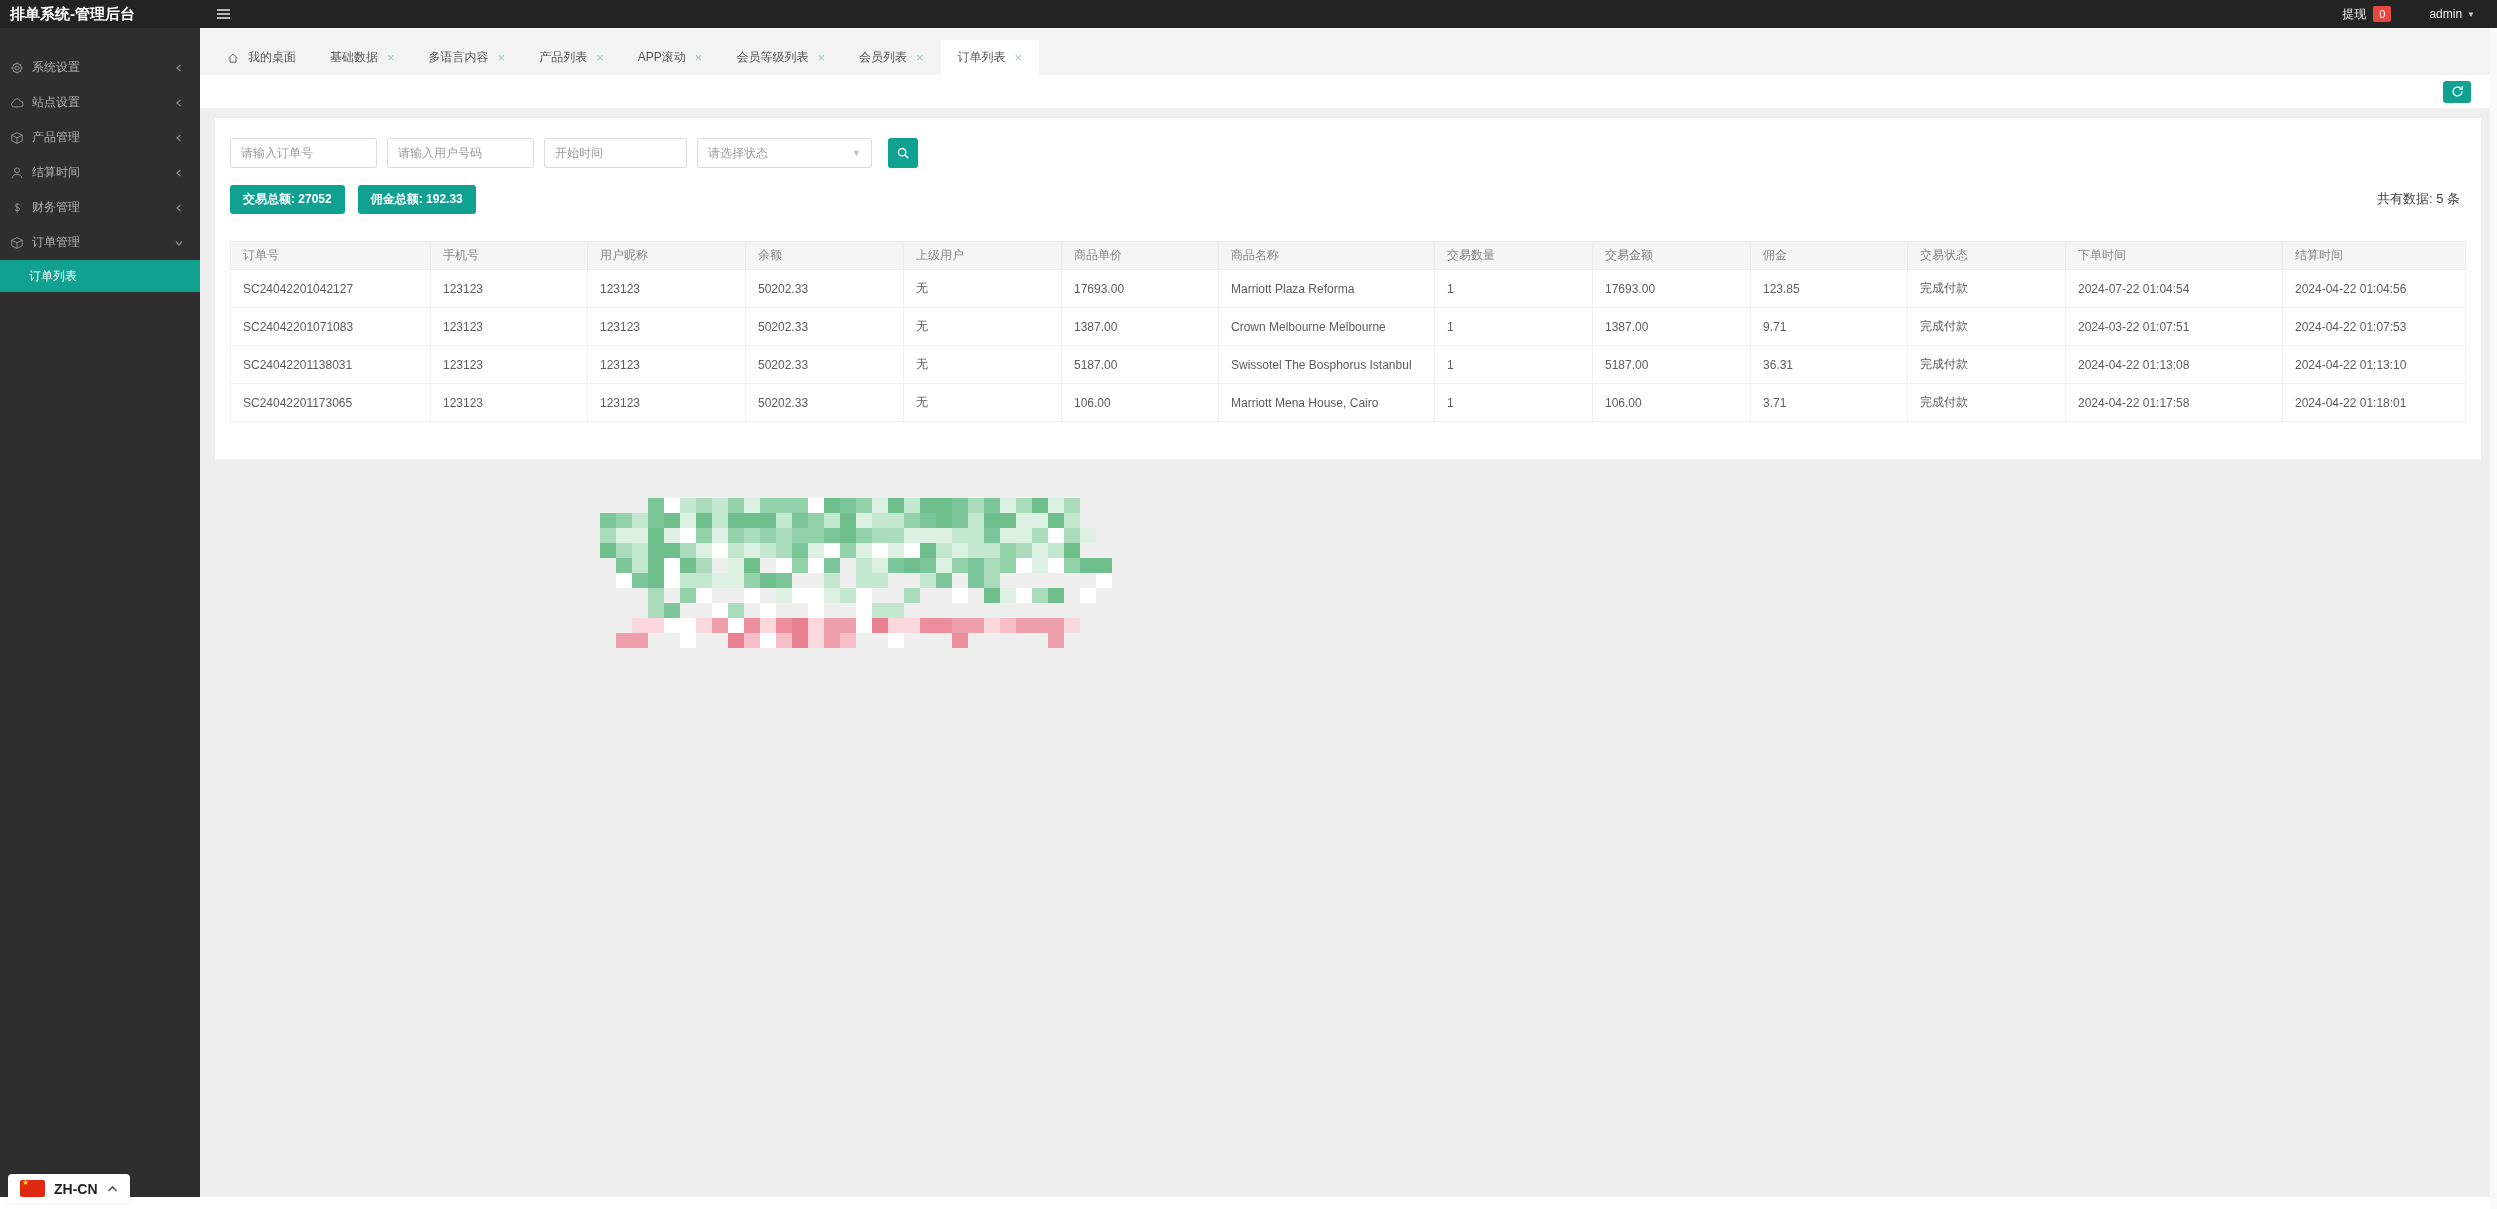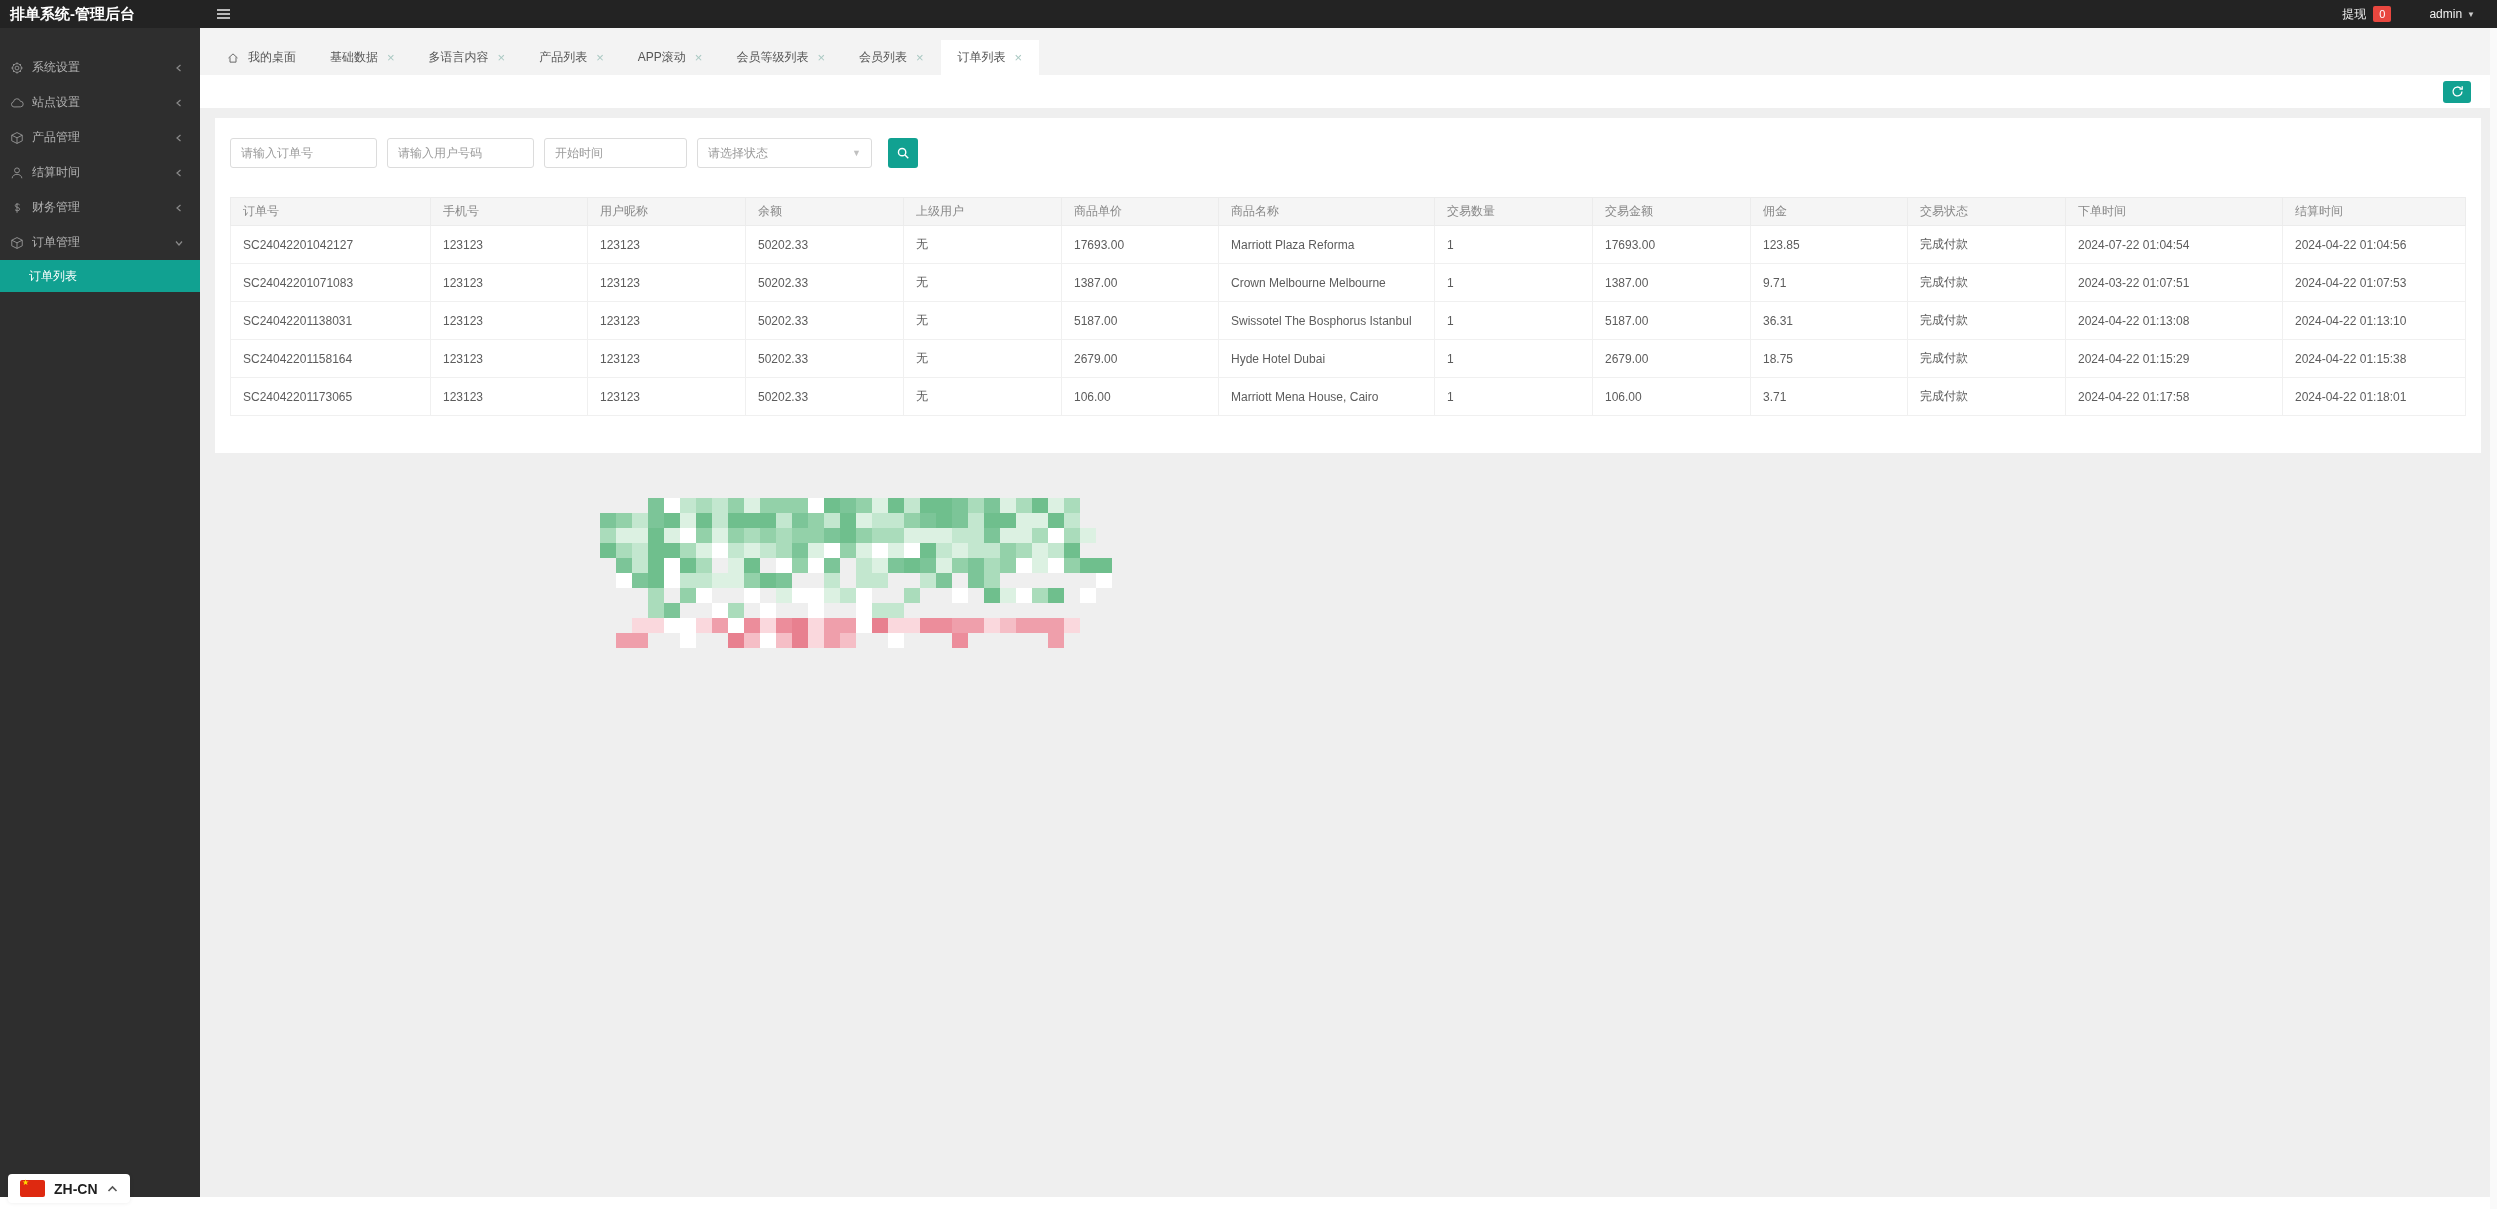--- a/index.html
+++ b/index.html
@@ -243,20 +243,25 @@
         <span class="sel-caret">▼</span>
       </div>
       <button class="search-btn">
         <svg width="14" height="14" viewBox="0 0 16 16" fill="none" stroke="#ffffff" stroke-width="1.6">
           <circle cx="7" cy="7" r="4.2"></circle>
           <line x1="10.3" y1="10.3" x2="14" y2="14"></line>
         </svg>
       </button>
     </div>
 
+    <div class="summary-row">
+      <span class="badge-pill">交易总额: 27052</span>
+      <span class="badge-pill">佣金总额: 192.33</span>
+      <span class="count">共有数据: 5 条</span>
+    </div>
 
     <table class="grid">
       <colgroup>
         <col style="width:200px">
           <col style="width:157px">
           <col style="width:158px">
           <col style="width:158px">
         <col style="width:158px">
           <col style="width:157px">
           <col style="width:216px">
@@ -324,35 +329,20 @@
             <td>5187.00</td>
             <td>Swissotel The Bosphorus Istanbul</td>
             <td>1</td>
             <td>5187.00</td>
             <td>36.31</td>
             <td>完成付款</td>
             <td>2024-04-22 01:13:08</td>
             <td>2024-04-22 01:13:10</td>
           </tr>
           <tr>
-            <td>SC24042201158164</td>
-            <td>123123</td>
-            <td>123123</td>
-            <td>50202.33</td>
-            <td>无</td>
-            <td>2679.00</td>
-            <td>Hyde Hotel Dubai</td>
-            <td>1</td>
-            <td>2679.00</td>
-            <td>18.75</td>
-            <td>完成付款</td>
-            <td>2024-04-22 01:15:29</td>
-            <td>2024-04-22 01:15:38</td>
-          </tr>
-          <tr>
             <td>SC24042201173065</td>
             <td>123123</td>
             <td>123123</td>
             <td>50202.33</td>
             <td>无</td>
             <td>106.00</td>
             <td>Marriott Mena House, Cairo</td>
             <td>1</td>
             <td>106.00</td>
             <td>3.71</td>

